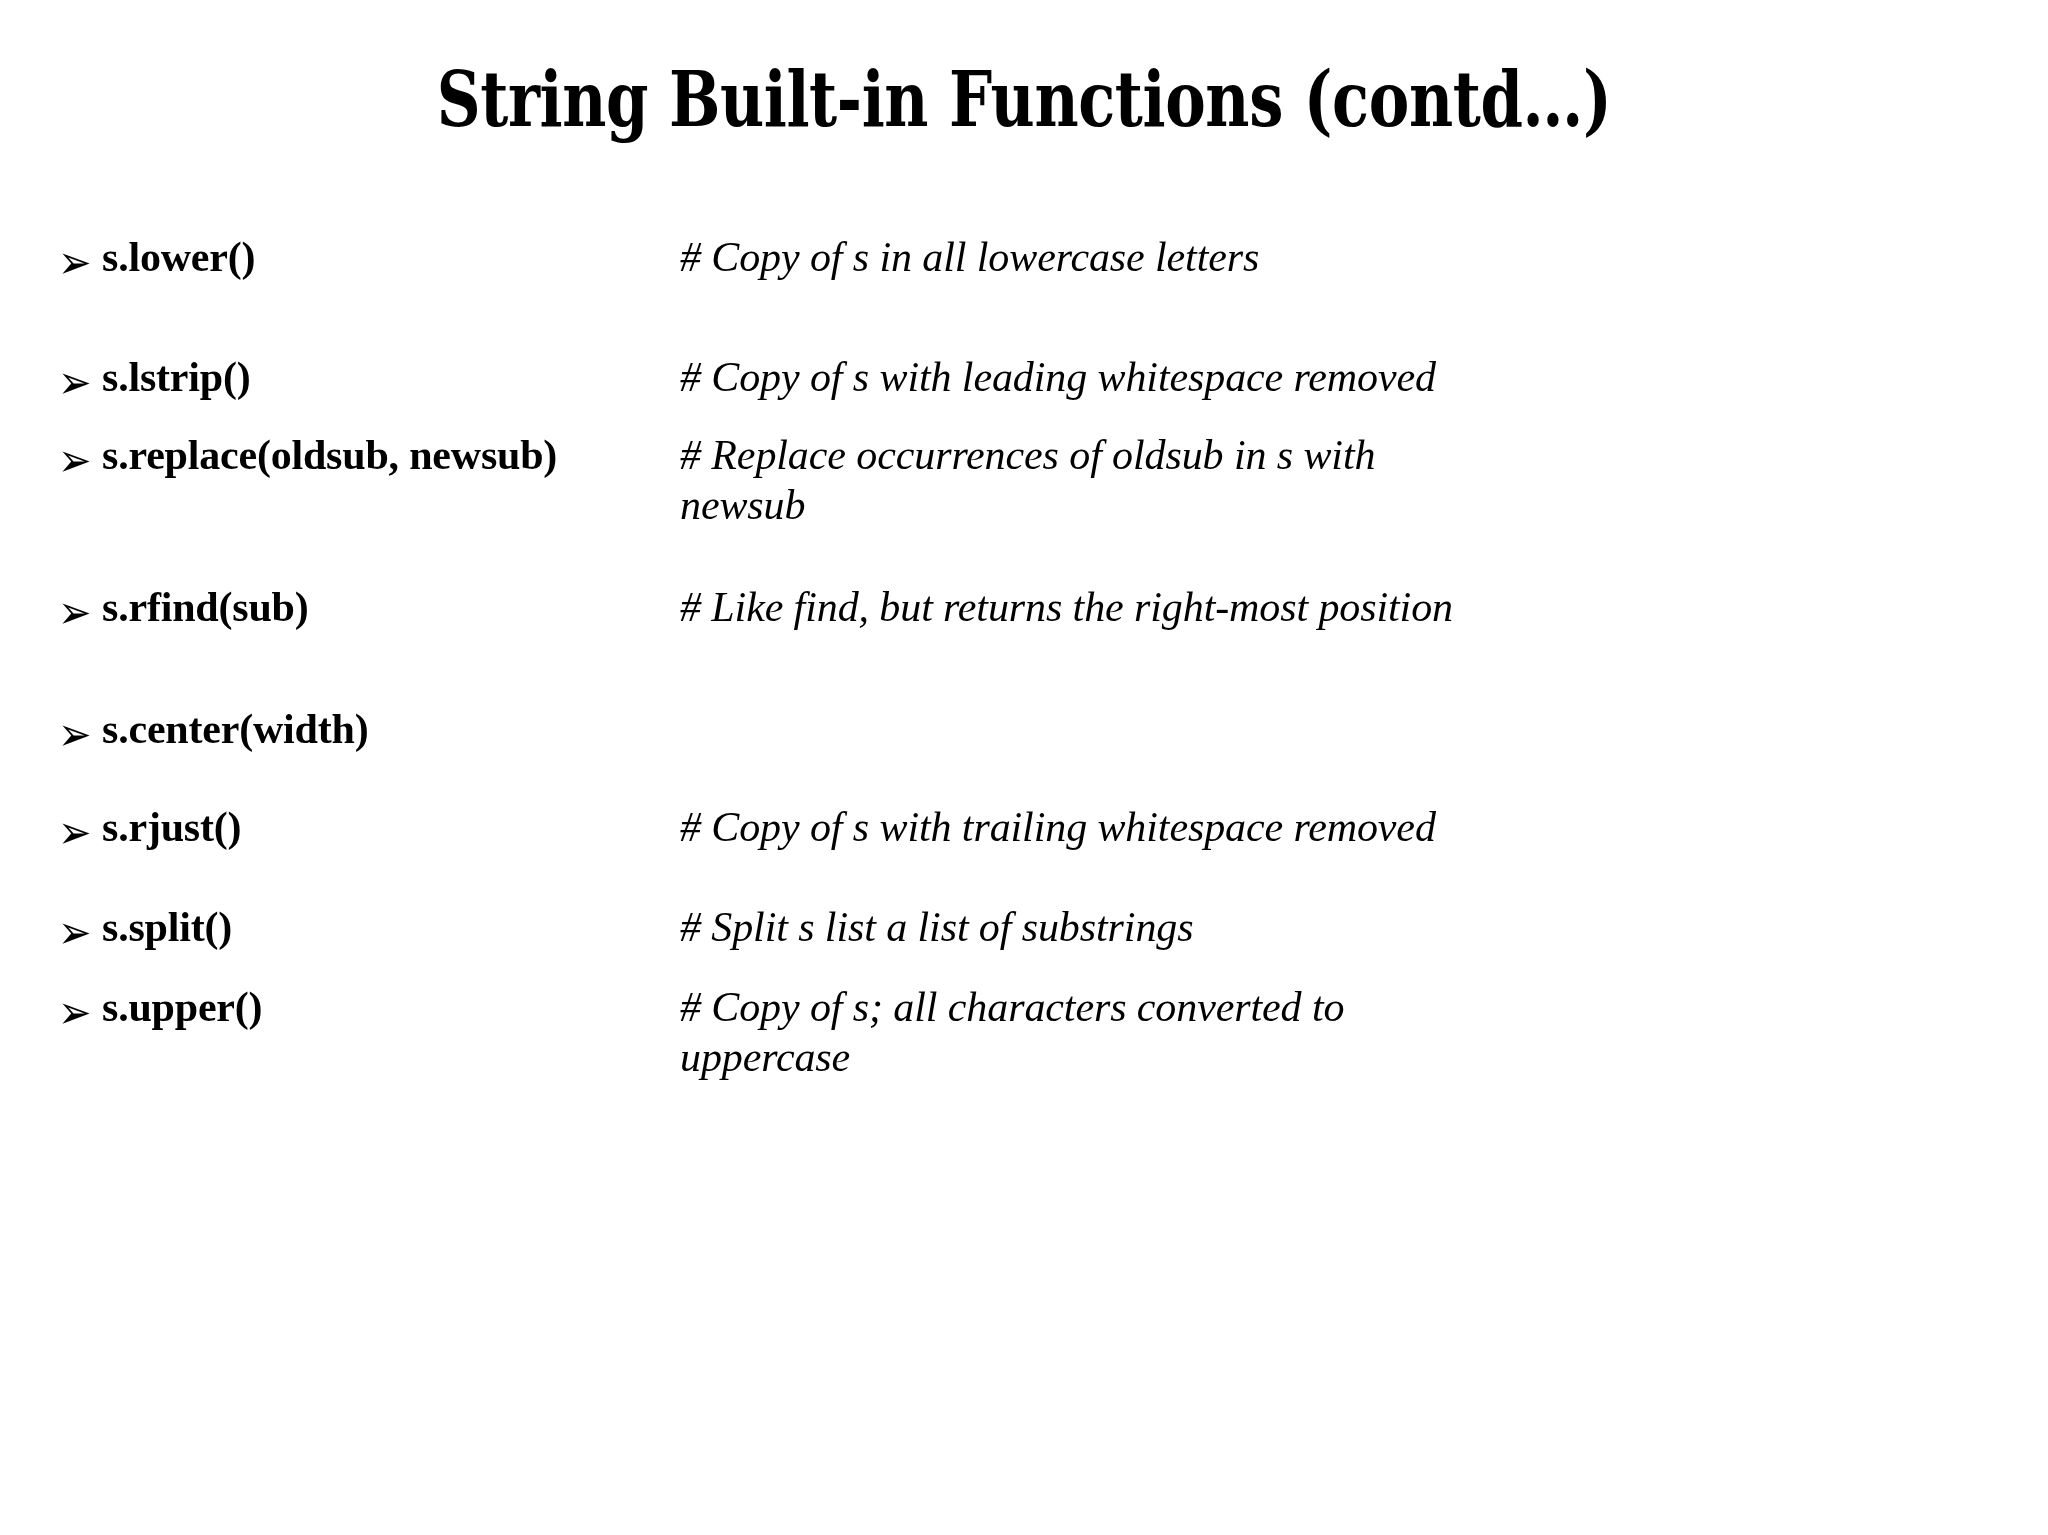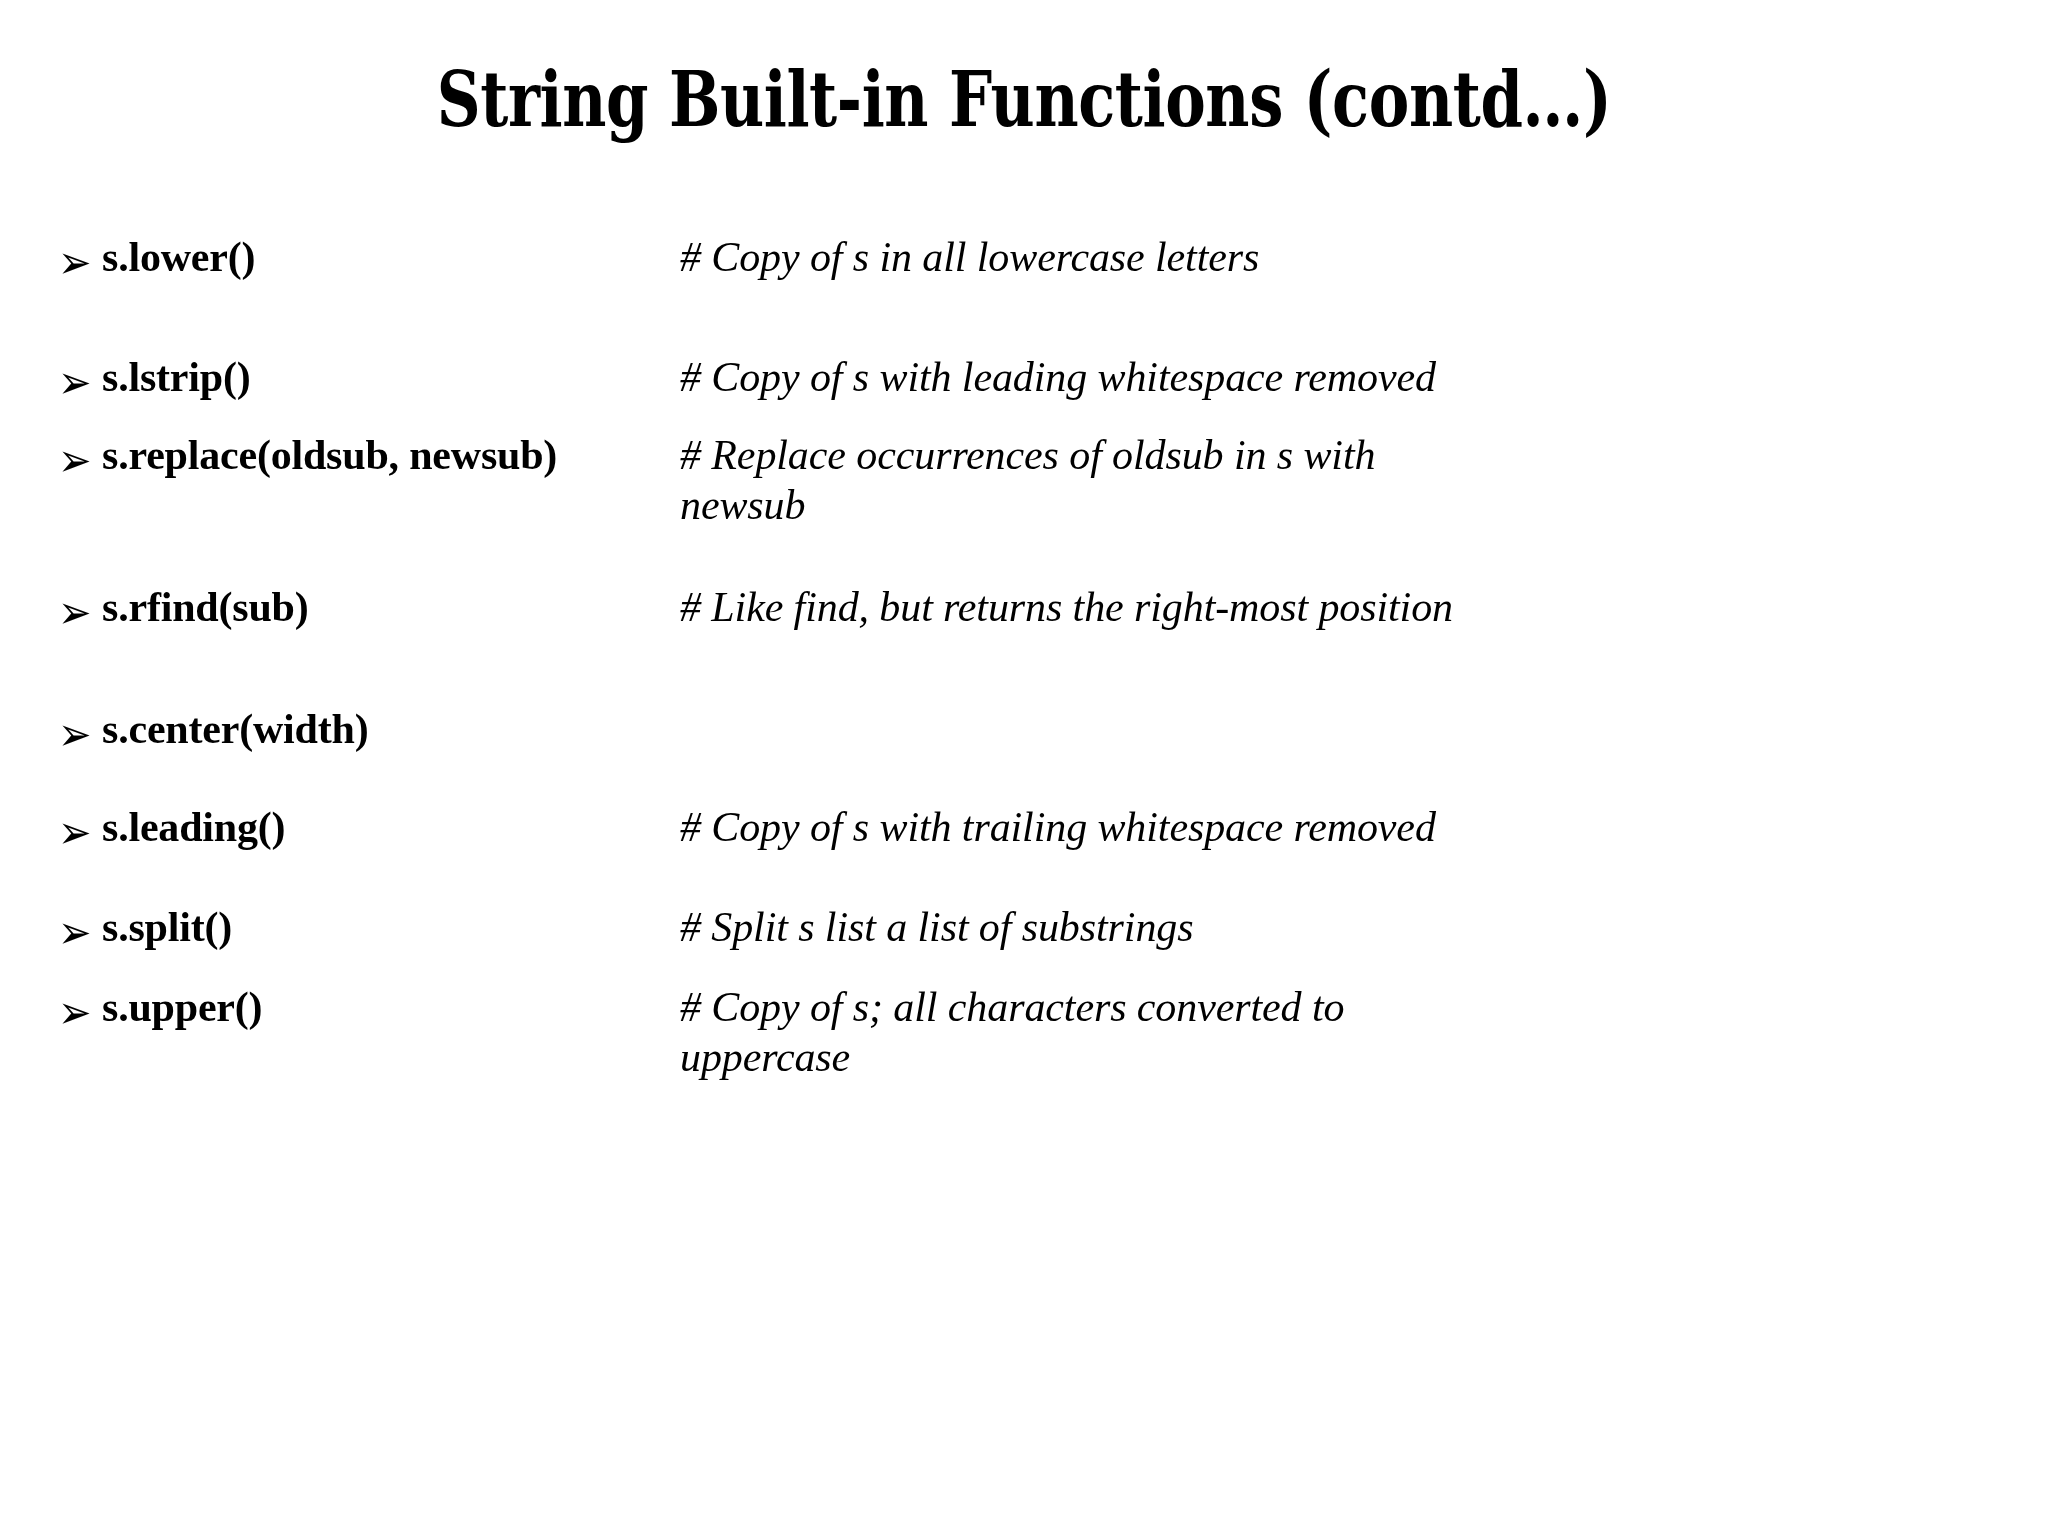--- a/index.html
+++ b/index.html
@@ -135,21 +135,21 @@
       <span class="fn-desc"># Like find, but returns the right-most position</span>
     </div>
 
     <div class="fn-row r4">
       <span class="bullet-icon">➢</span>
       <span class="fn-name">s.center(width)</span>
     </div>
 
     <div class="fn-row r5">
       <span class="bullet-icon">➢</span>
-      <span class="fn-name">s.leading()</span>
+      <span class="fn-name">s.rjust()</span>
       <span class="fn-desc"># Copy of s with trailing whitespace removed</span>
     </div>
 
     <div class="fn-row r6">
       <span class="bullet-icon">➢</span>
       <span class="fn-name">s.split()</span>
       <span class="fn-desc"># Split s list a list of substrings</span>
     </div>
 
     <div class="fn-row r7">

